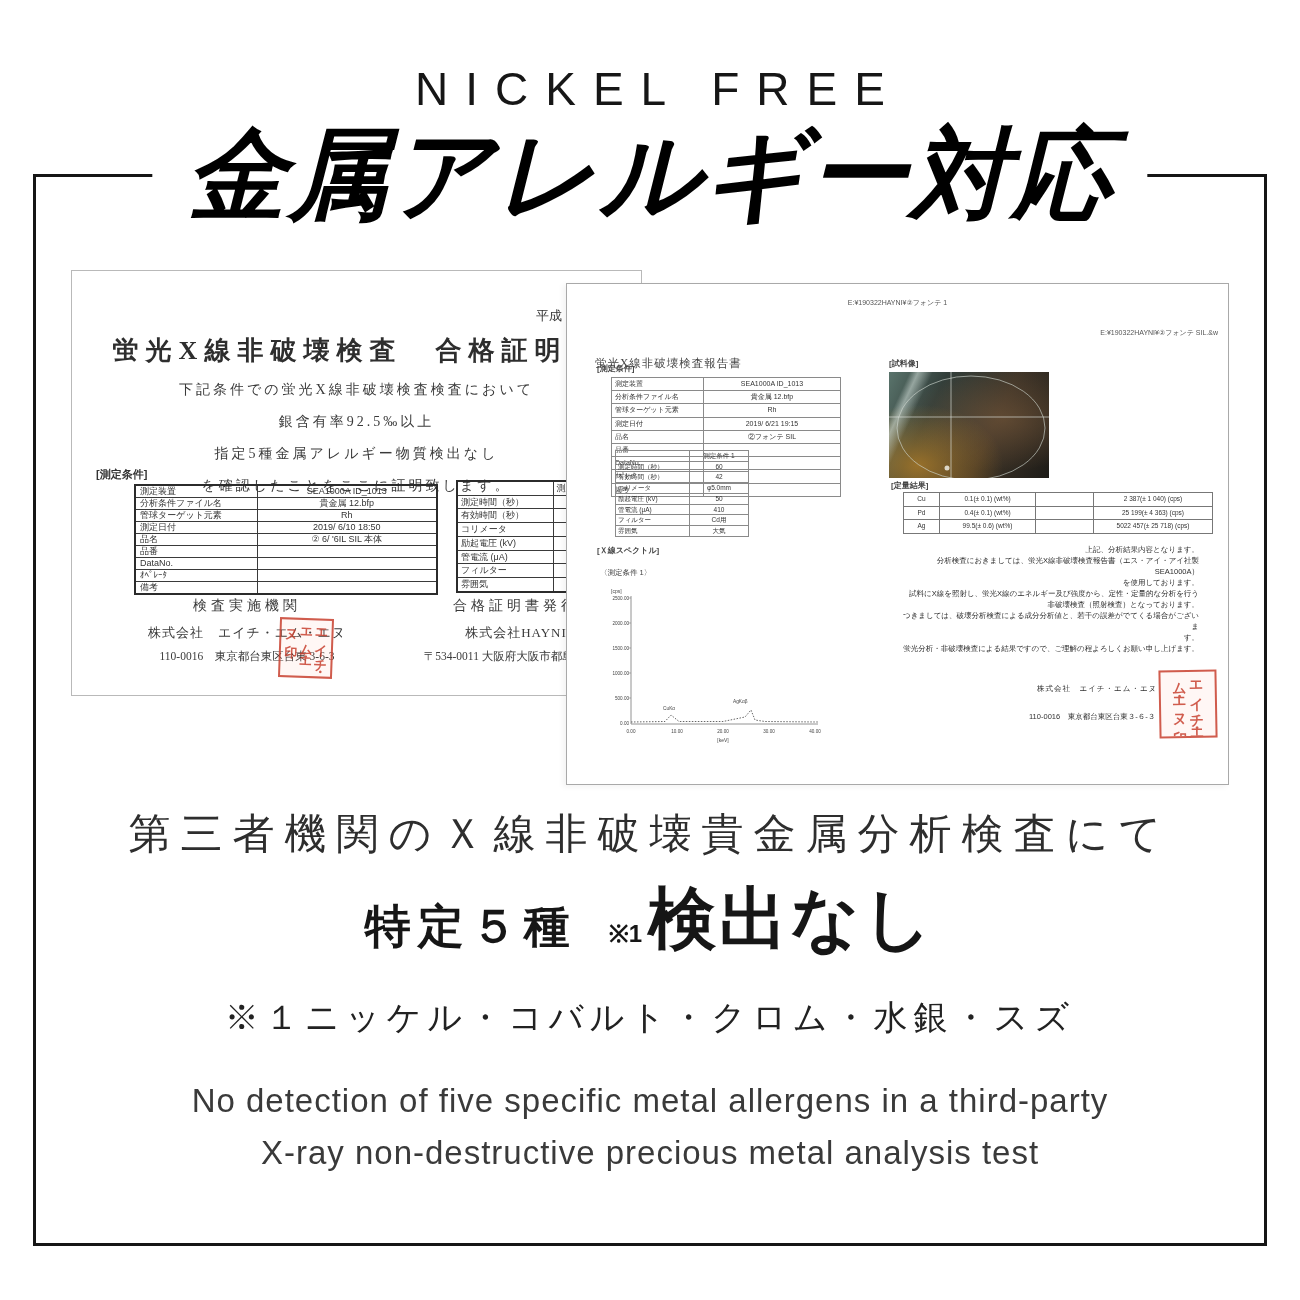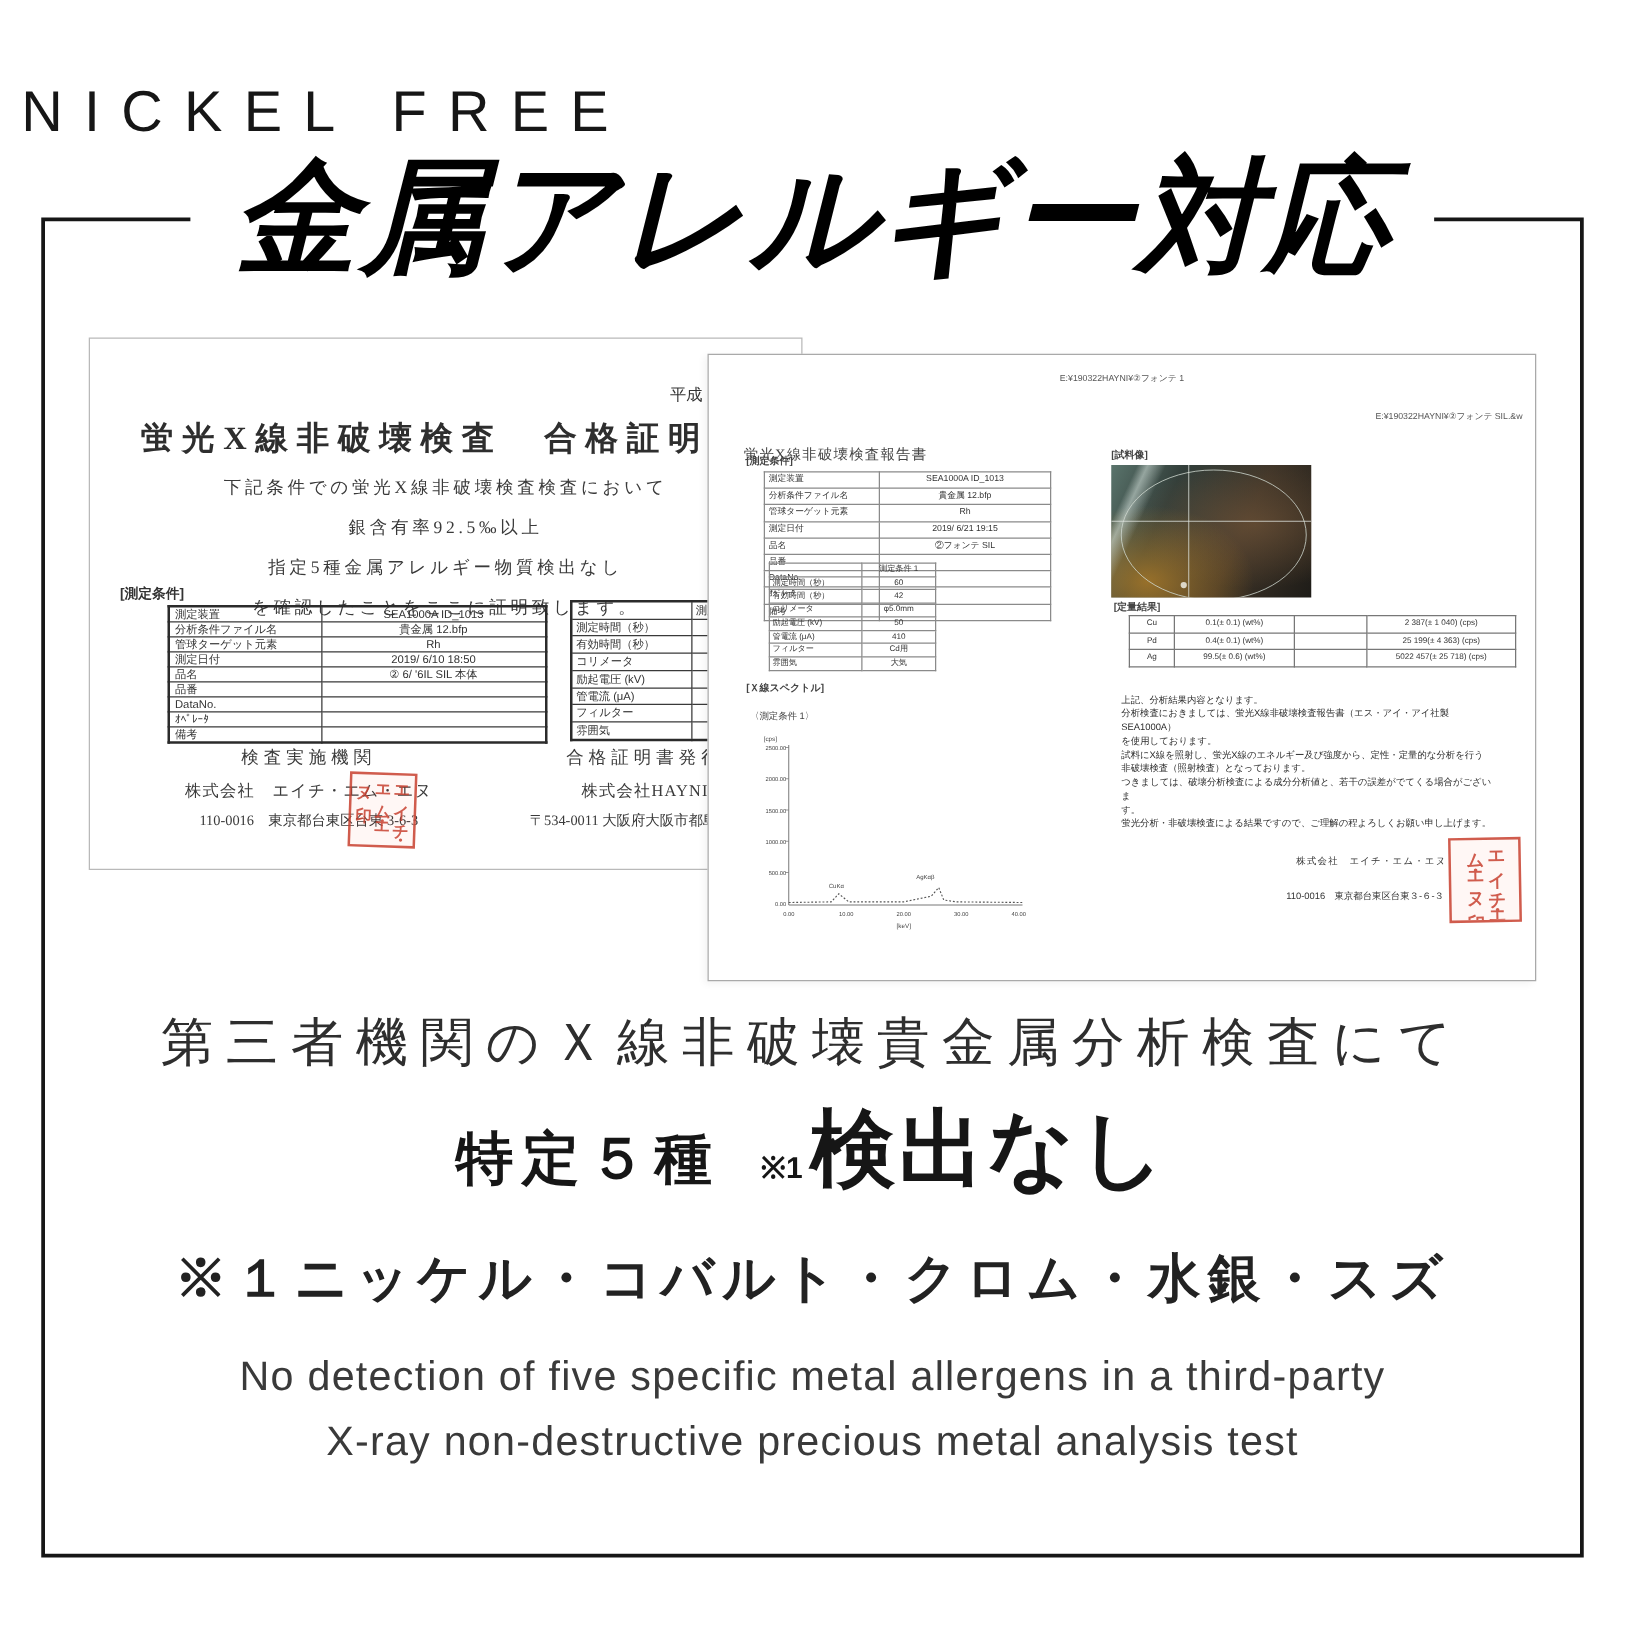--- a/index.html
+++ b/index.html
@@ -1,19 +1,19 @@
 <!DOCTYPE html>
 <html><head>
 <meta charset="utf-8">
 <style>
   html,body{margin:0;padding:0;background:#fff;}
   #canvas{position:relative;width:1300px;height:1300px;background:#fff;overflow:hidden;
           font-family:"Liberation Sans",sans-serif;color:#1c1c1c;}
   
-  .eyebrow{position:absolute;top:62px;left:0;width:100%;text-align:left;
+  .eyebrow{position:absolute;top:62px;left:0;width:100%;text-align:center;
            font-size:46px;font-weight:300;letter-spacing:17px;text-indent:17px;color:#161616;}
   .frame{position:absolute;left:33px;top:174px;width:1228px;height:1066px;
          border:3px solid #161616;z-index:1;}
   .main-title{position:absolute;top:116px;left:50%;transform:translateX(-50%);
               background:#fff;padding:0 34px;z-index:5;white-space:nowrap;
               font-size:100px;line-height:1.16;font-weight:900;letter-spacing:2px;color:#000000;font-style:italic;}
   
   .doc{position:absolute;background:#fff;}
   #doc1{left:71px;top:270px;width:569px;height:424px;border:1px solid #b9b9b9;z-index:2;
         font-family:"Liberation Serif",serif;color:#333;}
@@ -58,37 +58,37 @@
   .t-d2sub td{border:1px solid #8a8a8a;height:9.7px;line-height:9.7px;padding:0 2px;overflow:hidden;white-space:nowrap;}
   .t-d2sub td.val{text-align:center;}
   .d2-photo{left:322px;top:88px;width:160px;height:106px;
     background:
       linear-gradient(115deg,transparent 10%,rgba(215,228,222,.55) 14%,transparent 21%),
       radial-gradient(ellipse at 18% 88%,rgba(205,140,35,.65),transparent 46%),
       radial-gradient(ellipse at 72% 45%,rgba(125,92,60,.55),transparent 62%),
       linear-gradient(115deg,#5a746c 0%,#323e3a 28%,#3e3428 62%,#1e1c18 100%);}
   .t-res{left:336px;top:208px;width:310px;border:1px solid #444;font-size:6.5px;color:#444;}
   .t-res td{border:1px solid #777;height:10.5px;line-height:10.5px;text-align:center;overflow:hidden;white-space:nowrap;}
-  .d2-notes{left:330px;top:270px;width:302px;font-size:7.5px;line-height:11px;color:#2d2d2d;}
+  .d2-notes{left:330px;top:260px;width:302px;font-size:7.5px;line-height:11px;color:#2d2d2d;text-align:right;}
   .d2-comp{left:470px;top:400px;font-size:7.5px;letter-spacing:1px;color:#333;}
   .d2-addr{left:462px;top:428px;font-size:7.5px;color:#333;}
   .d2-stamp{left:592px;top:386px;width:54px;height:64px;transform:rotate(-1deg);}
   .d2-stamp span{font-size:14px;line-height:17px;}
   .chartbox{left:38px;top:300px;width:220px;height:162px;}
   .chartbox svg{width:100%;height:100%;}
   
   .s-line1{position:absolute;top:806px;left:0;width:100%;text-align:center;z-index:2;
            font-size:42px;font-weight:500;letter-spacing:10px;color:#2e2e2e;}
   .s-line2{position:absolute;top:874px;left:0;width:100%;display:flex;justify-content:center;
            align-items:baseline;z-index:2;color:#161616;white-space:nowrap;}
   .s-prefix{font-size:46px;font-weight:700;letter-spacing:7px;margin-right:24px;}
   .s-big{font-size:68px;font-weight:900;letter-spacing:3px;}
   .s-ref{font-size:24px;font-weight:600;margin:0 6px 0 8px;}
   .s-note{position:absolute;top:995px;left:0;width:100%;text-align:center;z-index:2;
-          font-size:42px;font-weight:700;letter-spacing:6px;color:#222;}
+          font-size:34px;font-weight:400;letter-spacing:6px;color:#222;}
   .s-en{position:absolute;left:0;width:100%;text-align:center;z-index:2;
         font-size:33px;font-weight:300;letter-spacing:1px;color:#3a3a3a;}
   #en1{top:1082px;} #en2{top:1134px;}
   svg text{font-family:"Liberation Sans",sans-serif;fill:#444;}
 </style>
 </head>
 <body>
 
 <div id="canvas">
 

